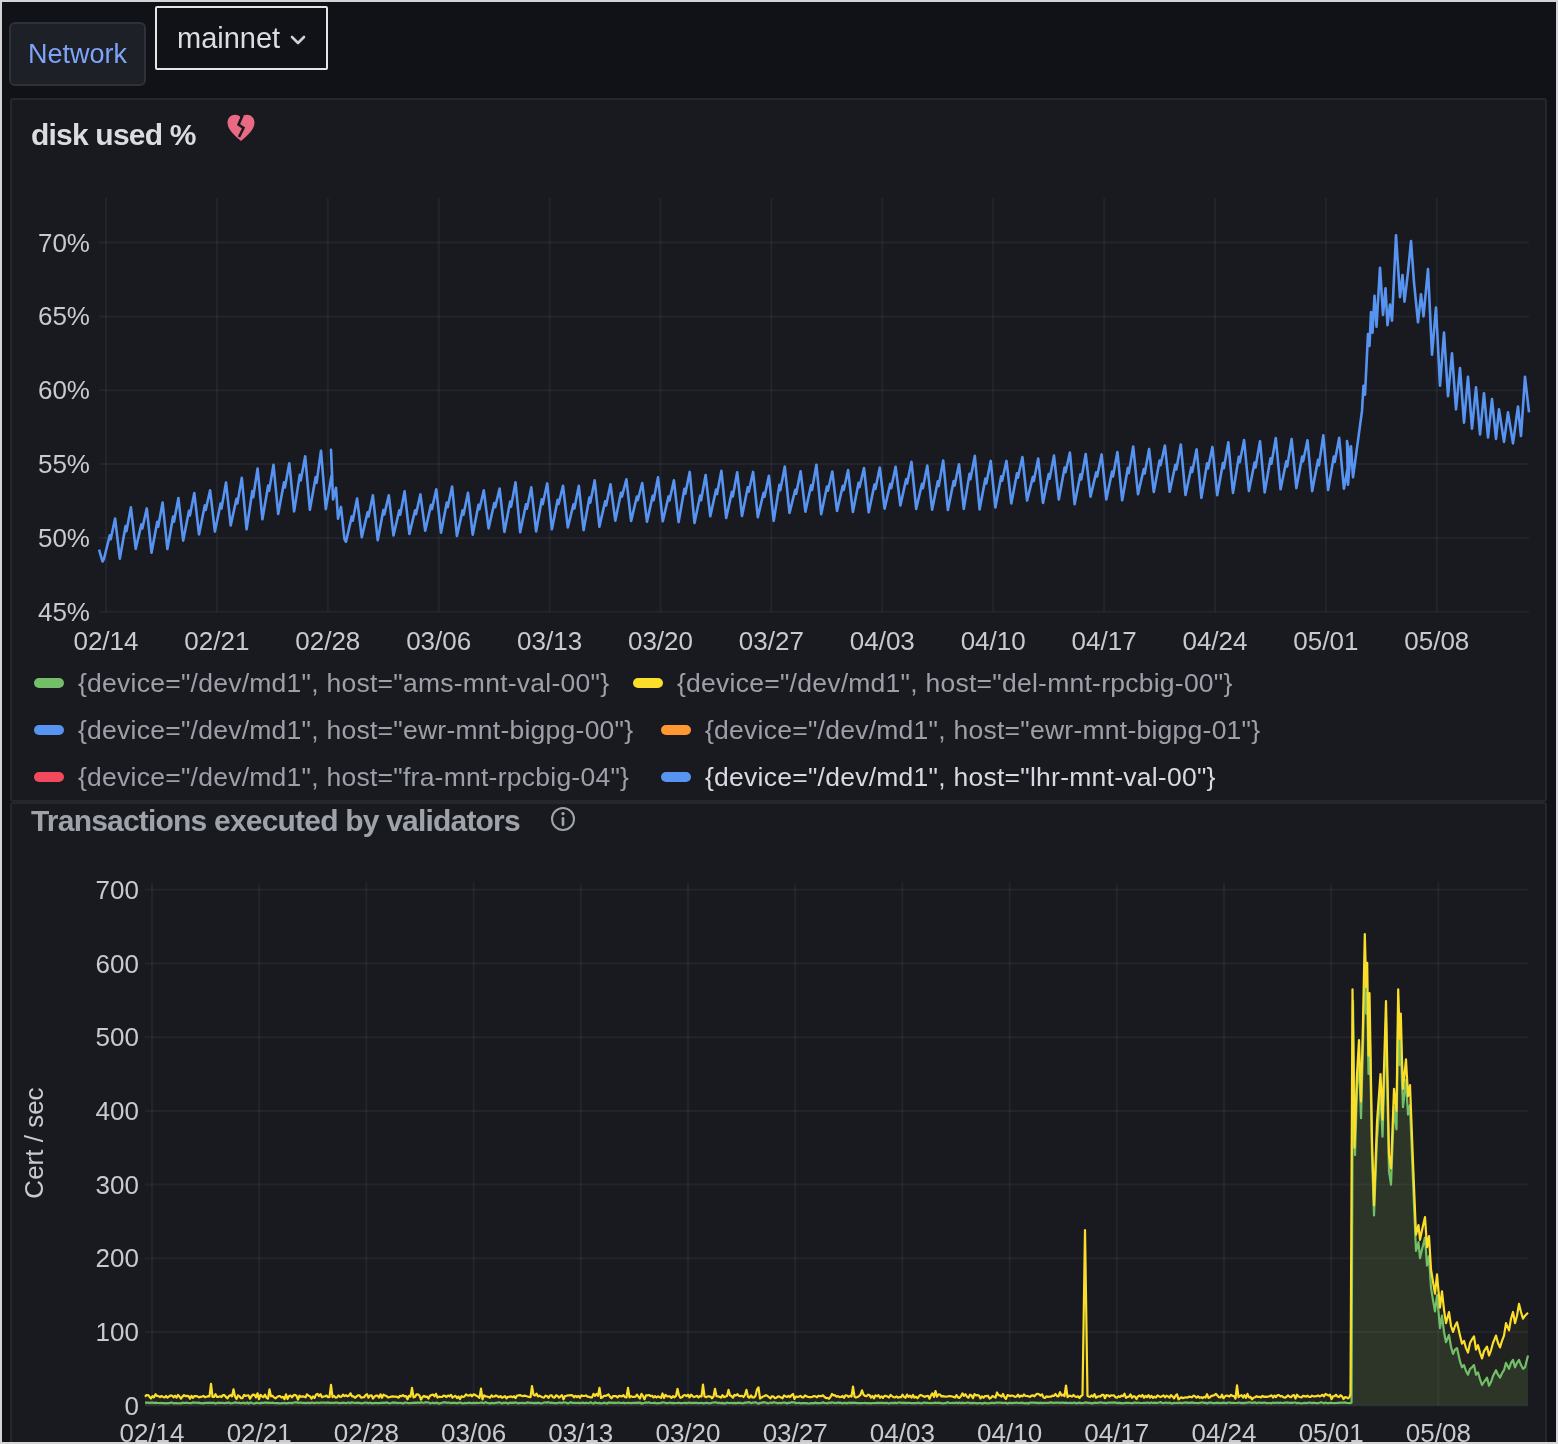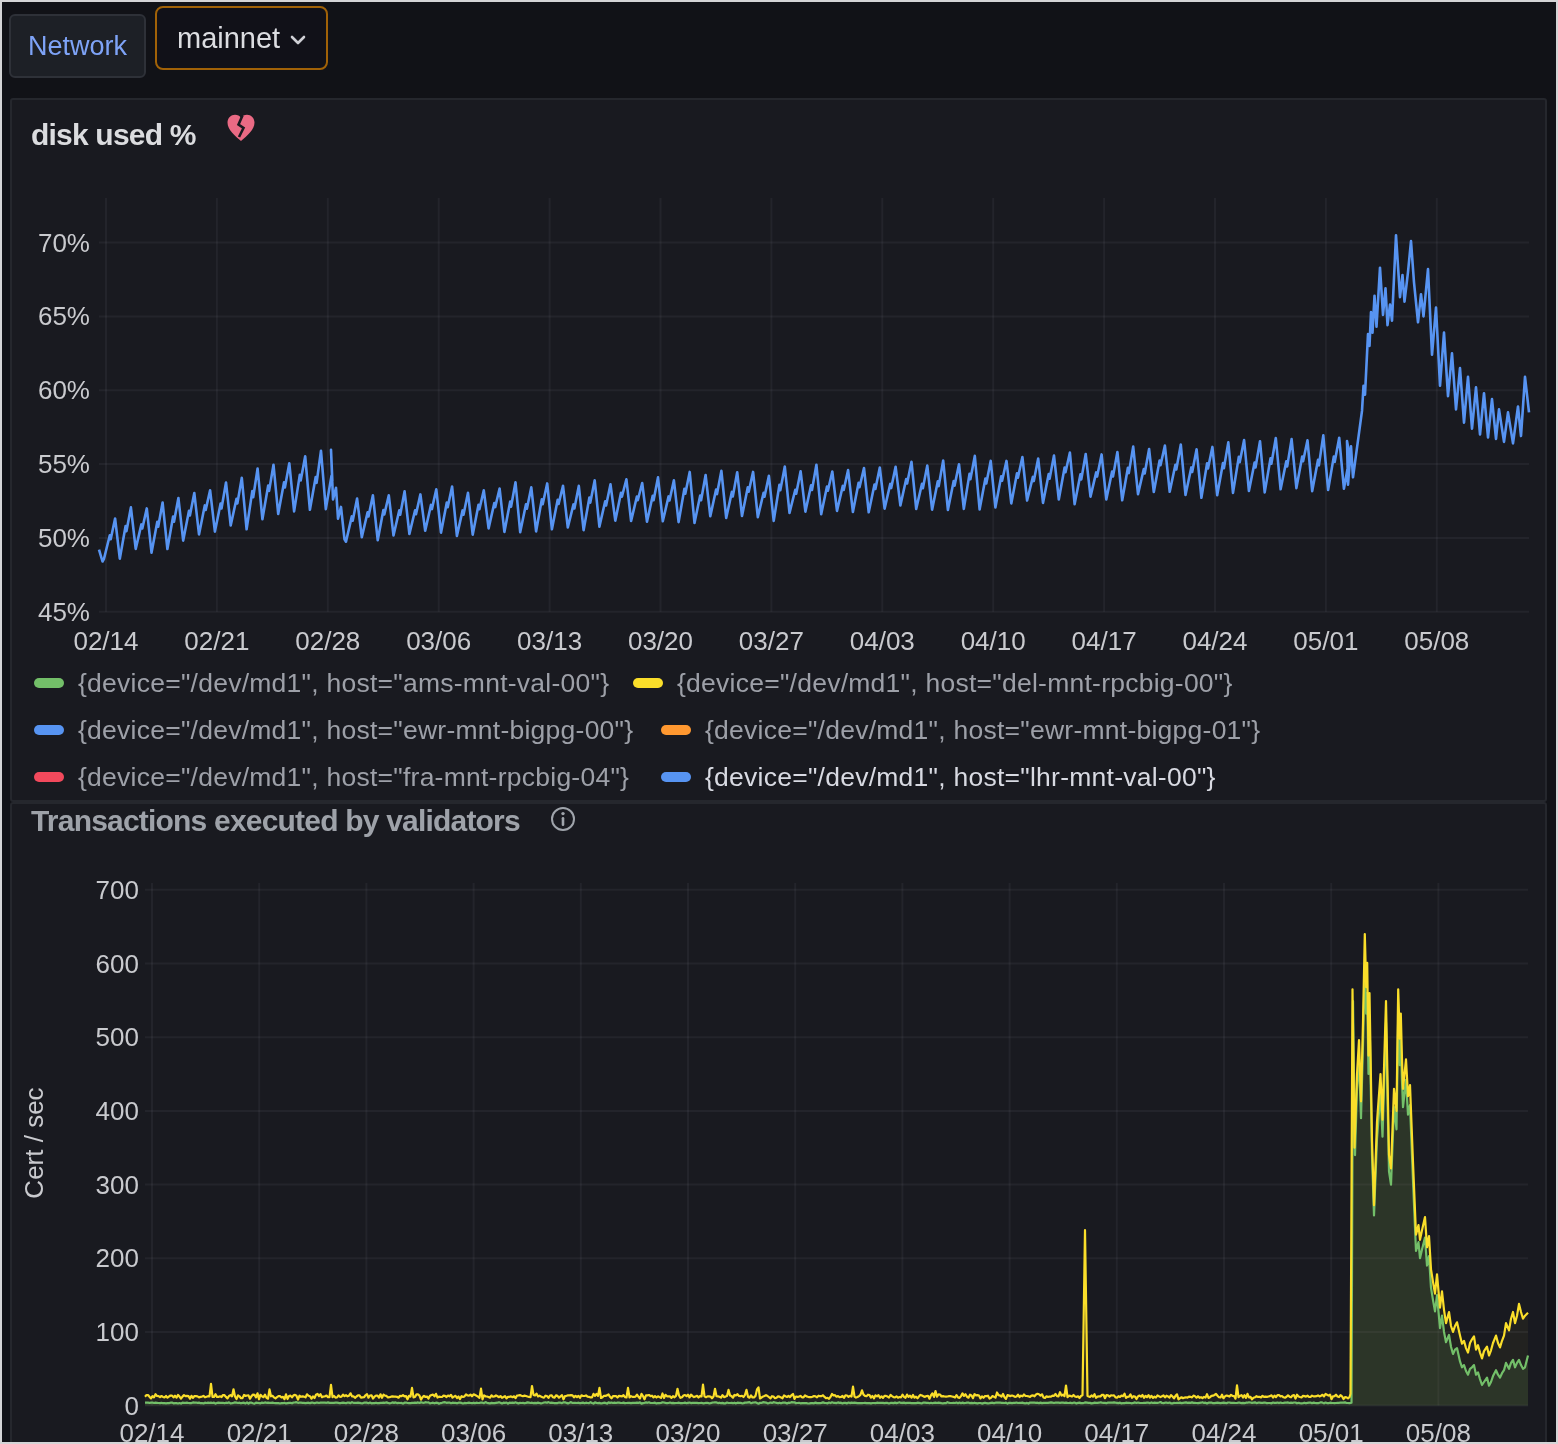--- a/index.html
+++ b/index.html
@@ -1,22 +1,22 @@
 <!DOCTYPE html>
 <html><head><meta charset="utf-8"><style>
 * { margin:0; padding:0; box-sizing:border-box; }
 html,body { width:1558px; height:1444px; background:#111217; overflow:hidden;
   font-family:"Liberation Sans", sans-serif; }
 #frame { position:absolute; left:0; top:0; width:1558px; height:1444px;
   border:2px solid #d4d4d6; z-index:60; pointer-events:none; }
-#btn1 { position:absolute; left:9px; top:14px; width:137px; height:64px;
+#btn1 { position:absolute; left:9px; top:22px; width:137px; height:64px;
   background:#1d2026; border:2px solid #2e3138; border-radius:6px;
   color:#7ea3f7; font-size:27px; font-weight:500; line-height:60px; text-align:center; }
 #btn2 { position:absolute; left:155px; top:6px; width:173px; height:64px;
-  background:#111118; border:2px solid #a16207; border-radius:8px; }
+  background:#111118; border:2px solid #e5e5e5; border-radius:2px; }
 #btn2 span { position:absolute; left:20px; top:0; line-height:60px;
   color:#dcdde1; font-size:29px; font-weight:500; }
 .panel { position:absolute; left:10px; width:1537px; background:#191a20;
   border:2px solid #25272d; border-radius:3px;margin-top:13px; }
 #panel1 { top:85px; height:704px; }
 #panel2 { top:789px; height:653px; }
 .ptitle { position:absolute; font-size:30px; font-weight:bold; letter-spacing:-0.8px; }
 svg { position:absolute; left:0; top:0; }
 .grid line { stroke:rgba(204,204,220,0.06); stroke-width:2; }
 .tick { font-family:"Liberation Sans",sans-serif; font-size:26px; fill:#c9cace; }

